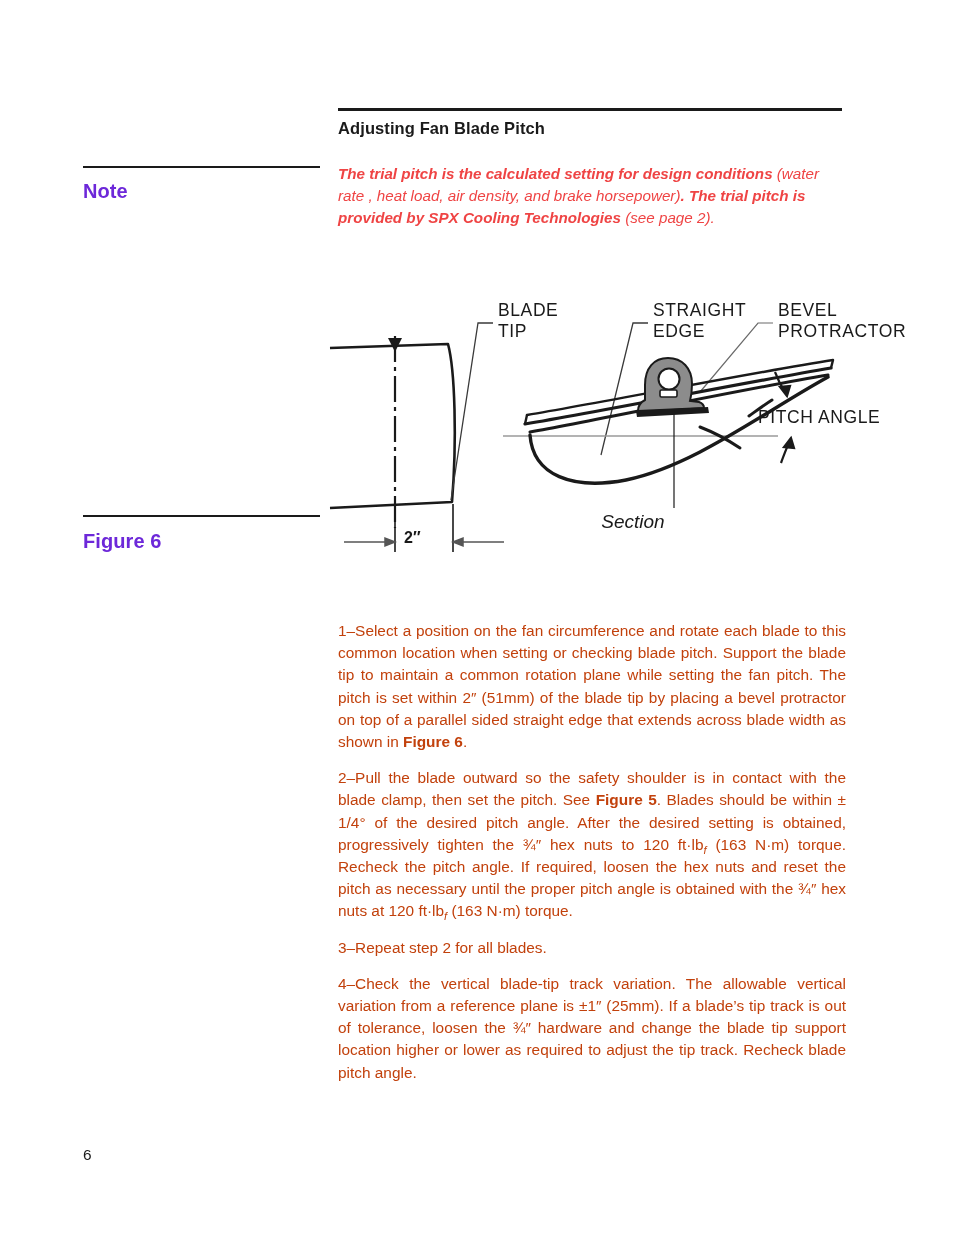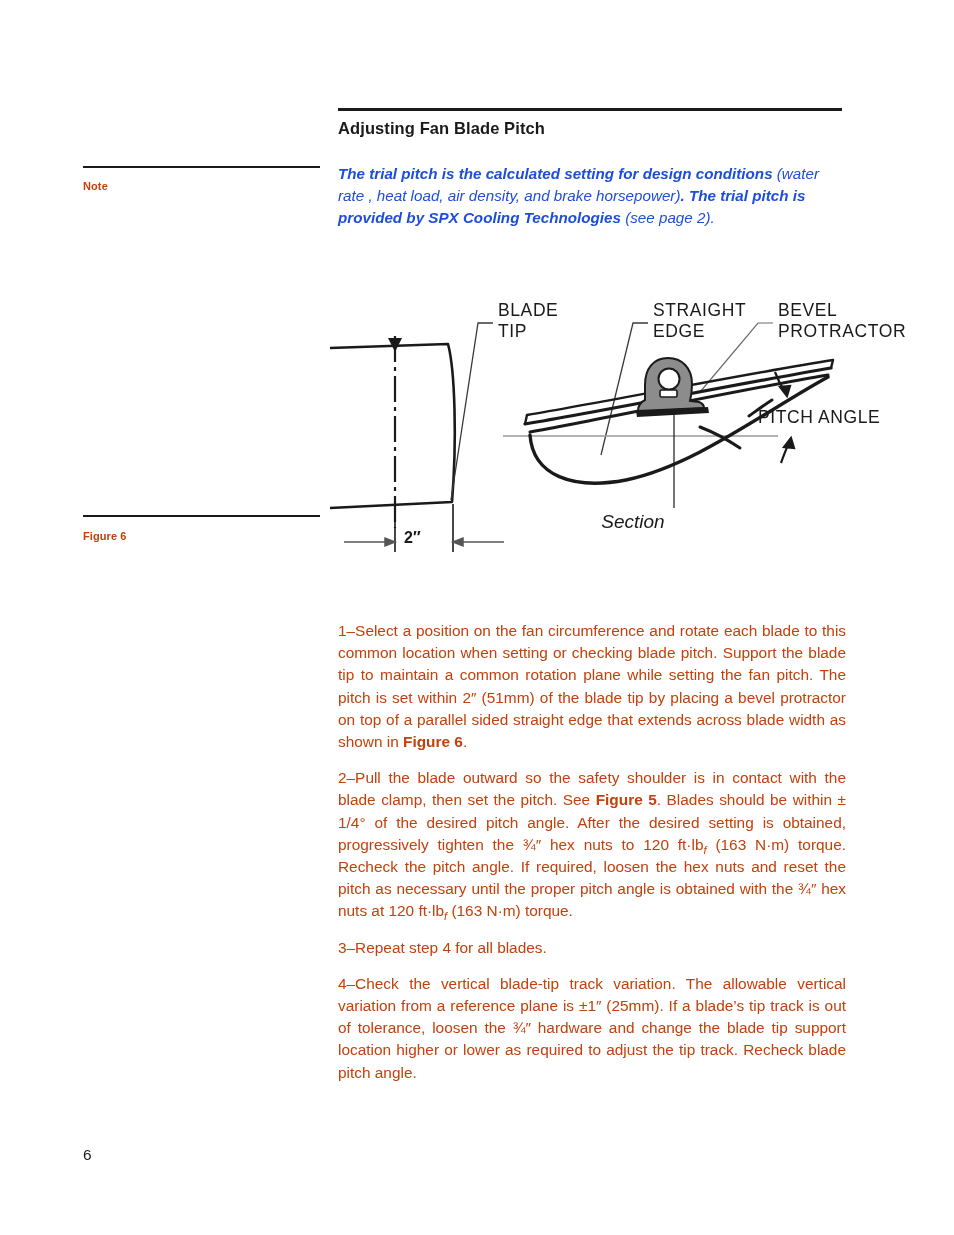--- a/index.html
+++ b/index.html
@@ -44,24 +44,24 @@
     top: 515px;
     width: 237px;
     height: 2px;
     background: #1a1a1a;
   }
 
   
   .gutter-label {
     position: absolute;
     left: 83px;
-    font-size: 11px;
+    font-size: 20px;
     font-weight: bold;
     letter-spacing: 0.1px;
-    color: #c2410c;
+    color: #6d28d9;
   }
   .gutter-note   { top: 180px; }
   .gutter-figure { top: 530px; }
 
   
   .section-heading {
     position: absolute;
     left: 338px;
     top: 119px;
     width: 510px;
@@ -73,21 +73,21 @@
 
   
   .note-body {
     position: absolute;
     left: 338px;
     top: 163px;
     width: 508px;
     font-size: 15.2px;
     line-height: 22.2px;
     font-style: italic;
-    color: #1d4ed8;
+    color: #ef4444;
     text-align: left;
   }
   .note-body b { font-weight: bold; }
 
   
   .body-col {
     position: absolute;
     left: 338px;
     top: 620px;
     width: 508px;
@@ -239,19 +239,19 @@
 
       <text x="325" y="248" font-family="Liberation Sans, sans-serif" font-size="19" font-style="italic" fill="#1a1a1a" text-anchor="middle">Section</text>
     </svg>
   </div>
 
   <div class="dim-text">2″</div>
 
   <div class="body-col" id="steps-root">
       <p class="body-par"><span>1–Select a position on the fan circumference and rotate each blade to this common location when setting or checking blade pitch. Support the blade tip to maintain a common rotation plane while setting the fan pitch. The pitch is set within 2″ (51mm) of the blade tip by placing a bevel protractor on top of a parallel sided straight edge that extends across blade width as shown in </span><b>Figure 6</b><span>.</span></p>
       <p class="body-par"><span>2–Pull the blade outward so the safety shoulder is in contact with the blade clamp, then set the pitch. See </span><b>Figure 5</b><span>. Blades should be within ± 1/4° of the desired pitch angle. After the desired setting is obtained, progressively tighten the ¾″ hex nuts to 120 ft·lb</span><span class="sub-f">f</span><span> (163 N·m) torque. Recheck the pitch angle. If required, loosen the hex nuts and reset the pitch as necessary until the proper pitch angle is obtained with the ¾″ hex nuts at 120 ft·lb</span><span class="sub-f">f</span><span> (163 N·m) torque.</span></p>
-      <p class="body-par"><span>3–Repeat step 4 for all blades.</span></p>
+      <p class="body-par"><span>3–Repeat step 2 for all blades.</span></p>
       <p class="body-par"><span>4–Check the vertical blade-tip track variation. The allowable vertical variation from a reference plane is ±1″ (25mm). If a blade’s tip track is out of tolerance, loosen the ¾″ hardware and change the blade tip support location higher or lower as required to adjust the tip track. Recheck blade pitch angle.</span></p>
     </div>
 
   <div class="page-number">6</div>
 
 </div>
 
 </body></html>

